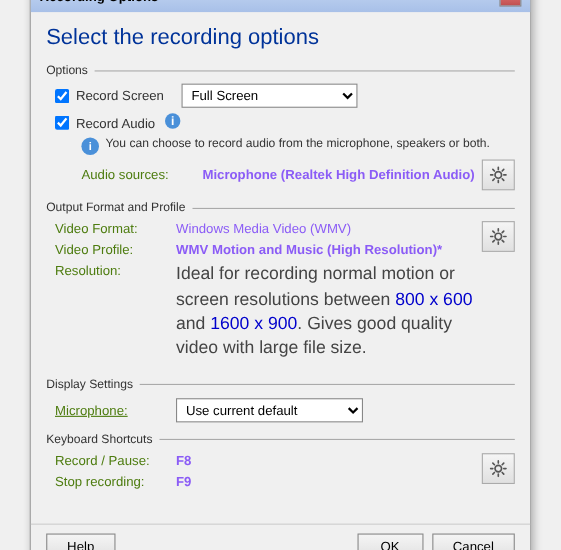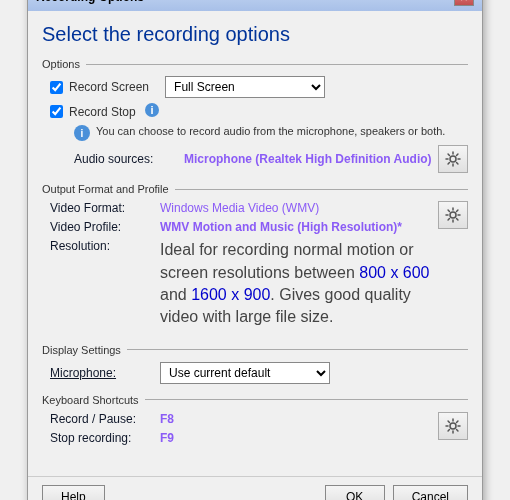--- a/index.html
+++ b/index.html
@@ -82,21 +82,21 @@
     .section-body {
       padding-left: 8px;
     }
     .row {
       display: flex;
       align-items: center;
       margin-bottom: 5px;
     }
     .row-label {
       min-width: 110px;
-      color: #0f172a;
+      color: #4d7c0f;
     }
     .row-value {
       color: #8b5cf6;
     }
     .row-value.bold {
       font-weight: bold;
     }
     .checkbox-row {
       display: flex;
       align-items: center;
@@ -218,21 +218,21 @@
           <span class="checkbox-label">Record Screen</span>
           <select class="select-screen" style="margin-left:16px;">
             <option>Full Screen</option>
             <option>Window</option>
             <option>Region</option>
           </select>
         </div>
 
         <div class="checkbox-row">
           <input type="checkbox" checked="" style="">
-          <span class="checkbox-label">Record Stop</span>
+          <span class="checkbox-label">Record Audio</span>
           <span style="margin-left:8px;">
             <svg width="16" height="16" viewBox="0 0 16 16">
                 <circle cx="8" cy="8" r="7" fill="#4a90d9"></circle>
                 <text x="8" y="12" text-anchor="middle" fill="white" font-size="11" font-weight="bold">i</text>
               </svg>
           </span>
         </div>
 
         <div class="info-row">
           <div class="info-icon">i</div>

